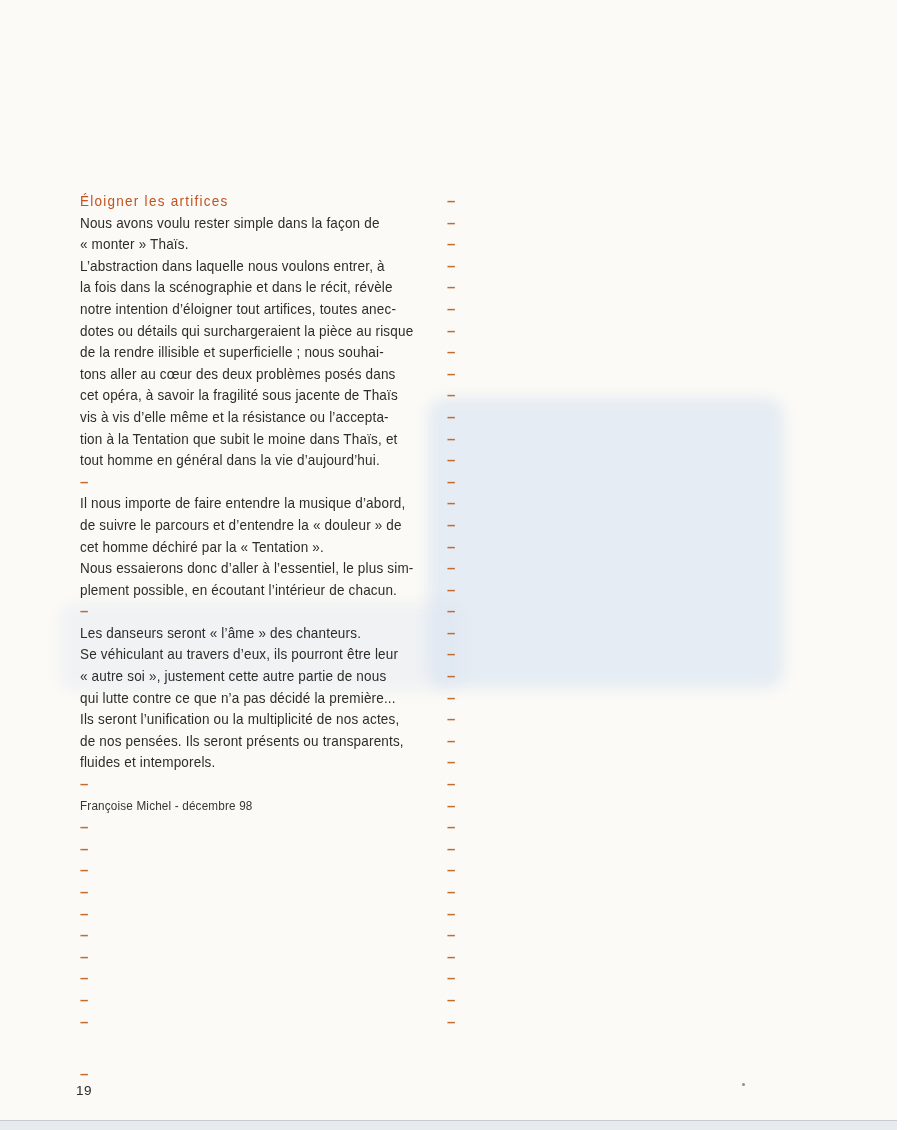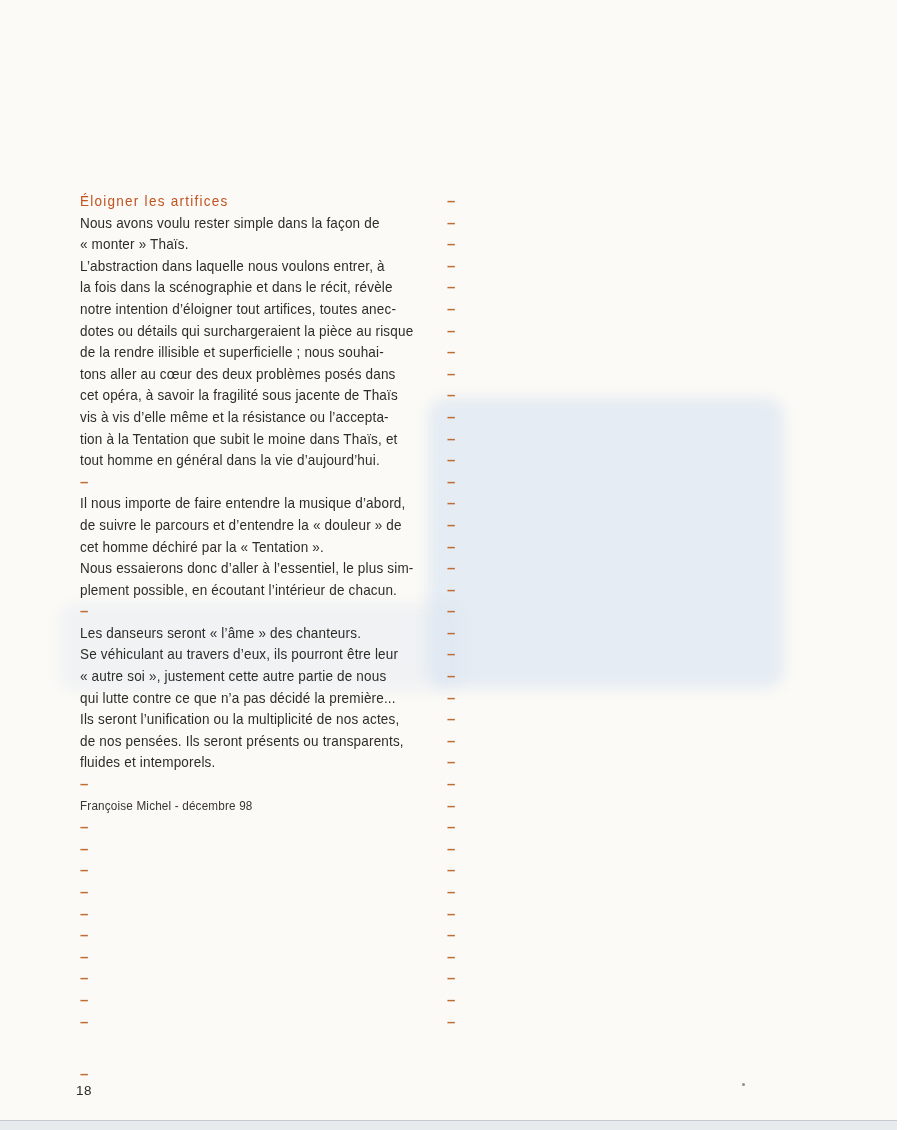--- a/index.html
+++ b/index.html
@@ -141,17 +141,17 @@
       <div class="row dash">–</div>
       <div class="row dash">–</div>
       <div class="row dash">–</div>
       <div class="row dash">–</div>
       <div class="row dash">–</div>
       <div class="row dash">–</div>
       <div class="row dash">–</div>
     </div>
 
   <div class="footer-dash">–</div>
-  <div class="page-number">18</div>
+  <div class="page-number">19</div>
 
   <div class="bottom-edge"></div>
   <div class="speck"></div>
 </div>
 
 </body></html>

